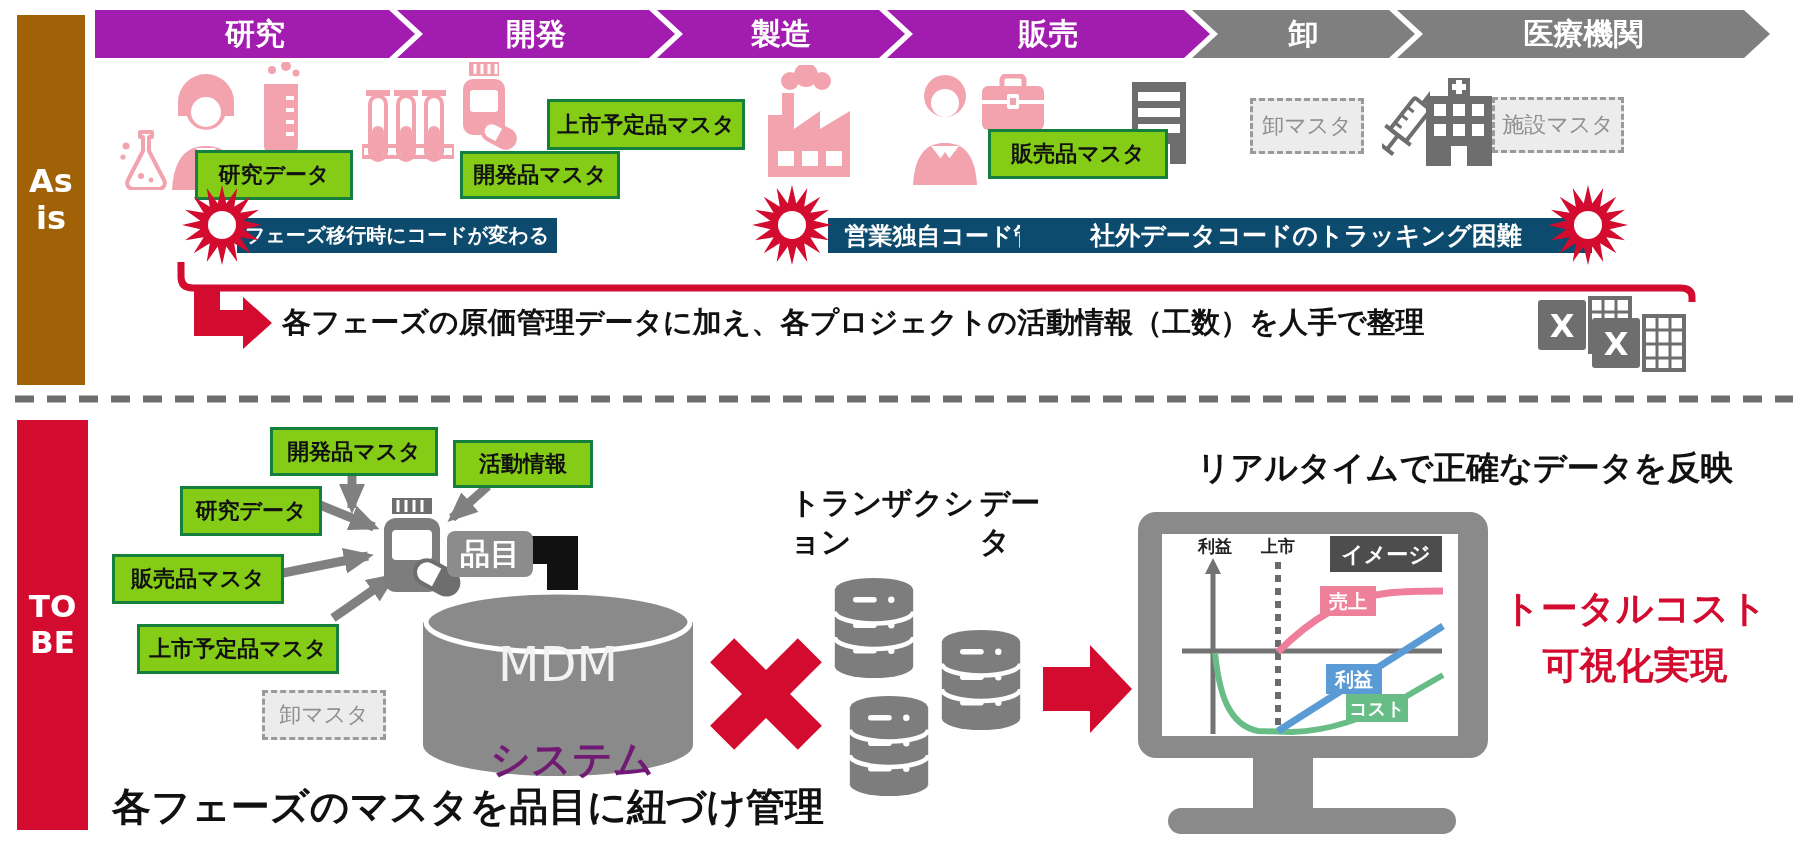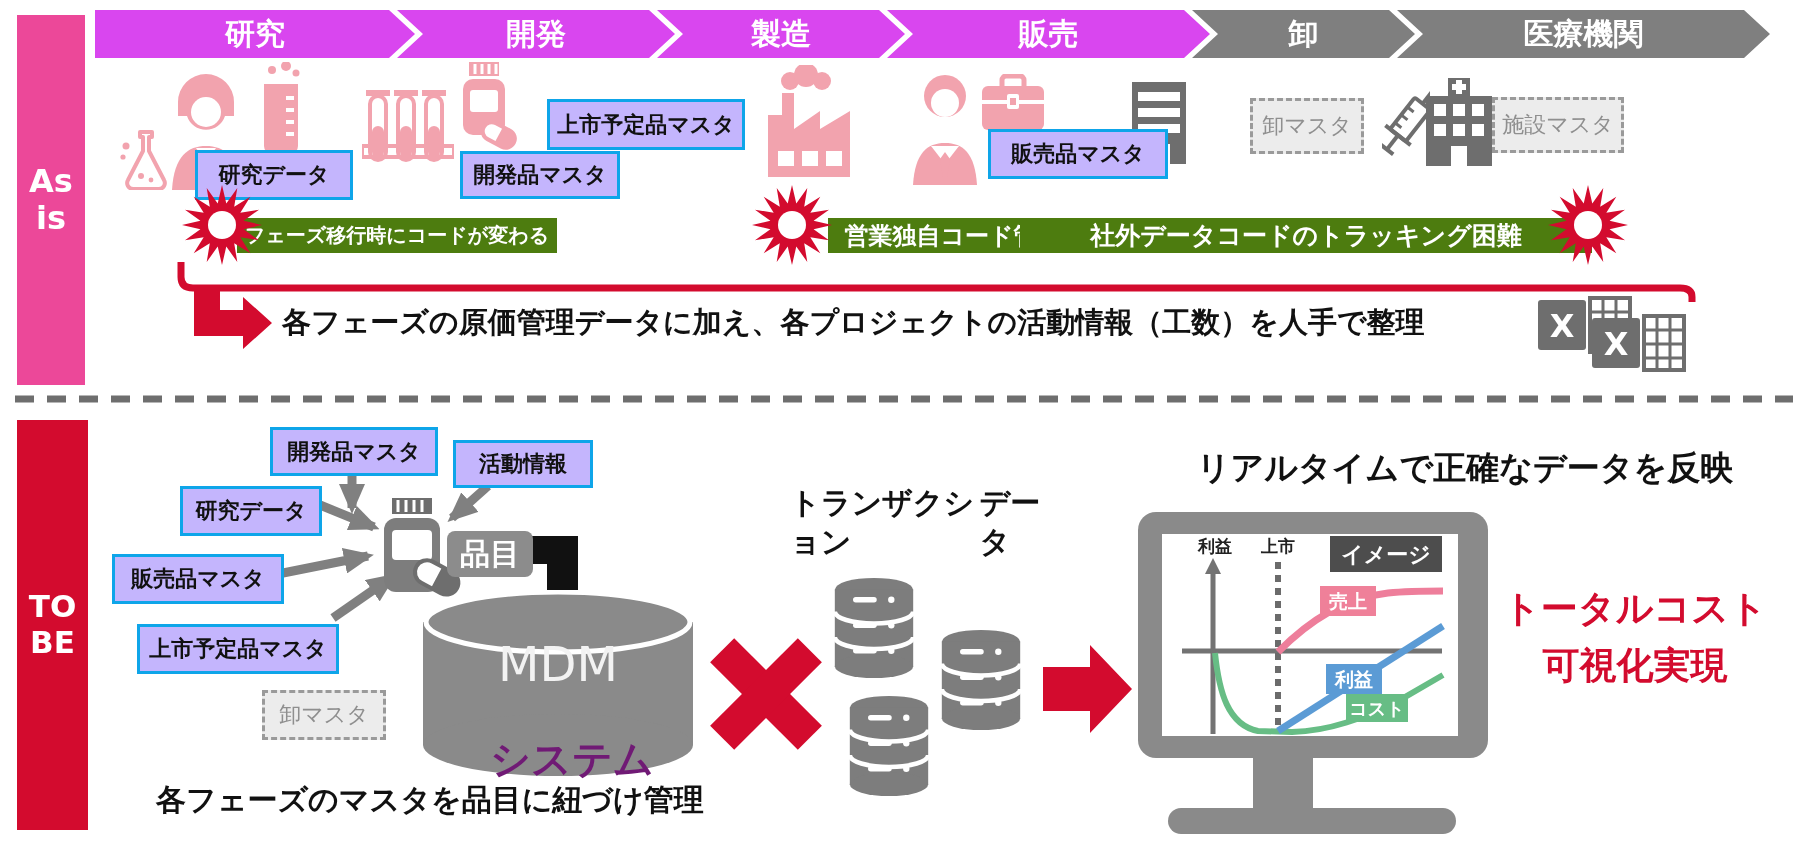--- a/index.html
+++ b/index.html
@@ -8,39 +8,39 @@
   .abs{position:absolute;}
   .ctr{display:flex;align-items:center;justify-content:center;}
   
   .sidebar{color:#fff;font-weight:700;text-align:center;display:flex;flex-direction:column;
            align-items:center;justify-content:center;line-height:1.15;}
   
   .chev{top:10px;height:48px;color:#fff;font-weight:700;font-size:30px;
         display:flex;align-items:center;justify-content:center;
         clip-path:polygon(0 0,calc(100% - 26px) 0,100% 50%,calc(100% - 26px) 100%,0 100%,26px 50%);}
   .chev.first{clip-path:polygon(0 0,calc(100% - 26px) 0,100% 50%,calc(100% - 26px) 100%,0 100%);}
-  .chev.red{background:#d946ef;}
+  .chev.red{background:#a21caf;}
   .chev.gray{background:#7f7f7f;}
   
-  .lbox{background:#c4b5fd;border:3px solid #0ea5e9;color:#111;font-weight:700;font-size:22px;
+  .lbox{background:#84cc16;border:3px solid #15803d;color:#111;font-weight:700;font-size:22px;
         display:flex;align-items:center;justify-content:center;white-space:nowrap;z-index:6;}
   .dbox{background:#ececec;border:3px dashed #9a9a9a;color:#8f8f8f;font-weight:400;font-size:22px;
         display:flex;align-items:center;justify-content:center;white-space:nowrap;z-index:6;}
   
-  .banner{background:#4d7c0f;color:#fff;font-weight:700;height:35px;
+  .banner{background:#0c4a6e;color:#fff;font-weight:700;height:35px;
           display:flex;align-items:center;justify-content:center;white-space:nowrap;z-index:5;}
   .txt{color:#111;font-weight:700;white-space:nowrap;}
   svg{display:block;}
 </style>
 </head>
 <body>
 
 <div id="canvas">
 
-  <div class="abs sidebar" style="left:17px;top:15px;width:68px;height:370px;background:#ec4899;font-size:32px;">
+  <div class="abs sidebar" style="left:17px;top:15px;width:68px;height:370px;background:#a16207;font-size:32px;">
     <span>As</span>
     <span>is</span>
   </div>
 
   <div class="abs chev red first" style="left:95px;width:320px;">
       <span>研究</span>
     </div>
   <div class="abs chev red" style="left:397px;width:278px;">
       <span>開発</span>
     </div>
@@ -377,17 +377,17 @@
     <text x="192" y="152" text-anchor="middle" font-size="19" font-weight="bold" fill="#ffffff">利益</text>
     <rect x="184" y="160" width="62" height="28" fill="#67bd85"></rect>
     <text x="215" y="181" text-anchor="middle" font-size="18" font-weight="bold" fill="#ffffff">コスト</text>
   </svg>
 
   <div class="abs ctr" style="left:1490px;top:580px;width:290px;flex-direction:column;color:#d30b2e;font-weight:700;font-size:37px;line-height:1.55;">
     <span>トータルコスト</span>
     <span>可視化実現</span>
   </div>
 
-  <div class="abs txt" style="left:112px;top:780px;font-size:30px;margin-left:44px;">
+  <div class="abs txt" style="left:112px;top:780px;font-size:39px;">
     <span>各フェーズのマスタを品目に紐づけ管理</span>
   </div>
 
 </div>
 
 </body></html>

